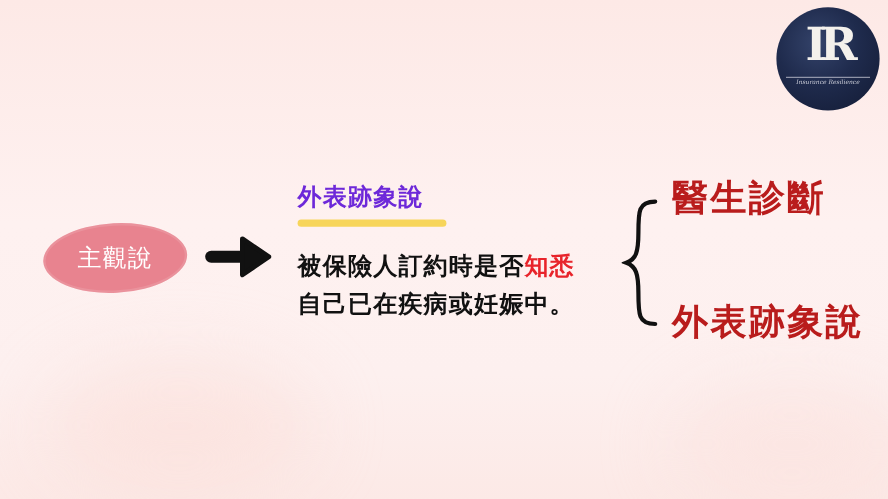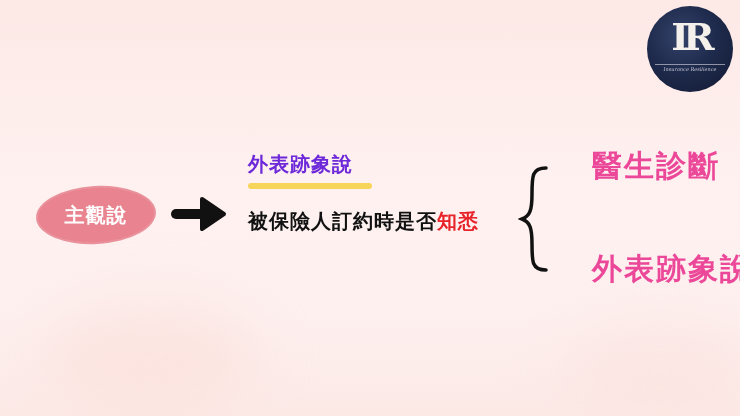--- a/index.html
+++ b/index.html
@@ -72,21 +72,21 @@
       position: absolute;
       left: 36px;
       top: 186px;
       width: 120px;
       height: 58px;
       display: flex;
       align-items: center;
       justify-content: center;
       color: #ffffff;
       font-size: 20px;
-      font-weight: bold;
+      font-weight: normal;
       letter-spacing: 1px;
     }
     .arrow {
       position: absolute;
       left: 170px;
       top: 195px;
       width: 58px;
       height: 38px;
     }
     .heading {
@@ -125,27 +125,26 @@
     }
     .brace {
       position: absolute;
       left: 518px;
       top: 164px;
       width: 36px;
       height: 110px;
     }
     .result {
       position: absolute;
-      color: #ec4899;
+      color: #b91c1c;
       font-size: 30px;
       font-weight: bold;
       letter-spacing: 2px;
       line-height: 36px;
       white-space: nowrap;
-      margin-left: 32px;
     }
     .result-1 { left: 560px; top: 148px; }
     .result-2 { left: 560px; top: 251px; }
   </style>
 </head>
 <body>
 
 <div class="bg-blob" style="left:40px;top:300px;width:220px;height:110px;background:#fbdcd6;"></div>
 <div class="bg-blob" style="left:560px;top:320px;width:200px;height:100px;background:#fbe0dc;"></div>
 
@@ -160,20 +159,21 @@
 <svg class="arrow" viewBox="0 0 58 38">
   <line x1="6" y1="19" x2="34" y2="19" stroke="#111" stroke-width="10" stroke-linecap="round"></line>
   <path d="M32 4 L54 19 L32 34 Z" fill="#111" stroke="#111" stroke-width="4" stroke-linejoin="round"></path>
 </svg>
 
 <div class="heading">外表跡象說</div>
 <div class="heading-underline"></div>
 
 <div class="body-text">
   <div><span>被保險人訂約時是否</span><span class="highlight">知悉</span></div>
+  <div>自己已在疾病或妊娠中。</div>
 </div>
 
 <svg class="brace" viewBox="0 0 36 110">
   <path d="M28 4 C14 4 14 12 14 30 C14 46 12 52 4 55 C12 58 14 64 14 80 C14 98 14 106 28 106" fill="none" stroke="#111" stroke-width="3.5" stroke-linecap="round"></path>
 </svg>
 
 <div class="result result-1">醫生診斷</div>
 <div class="result result-2">外表跡象說</div>
 
 </body></html>

